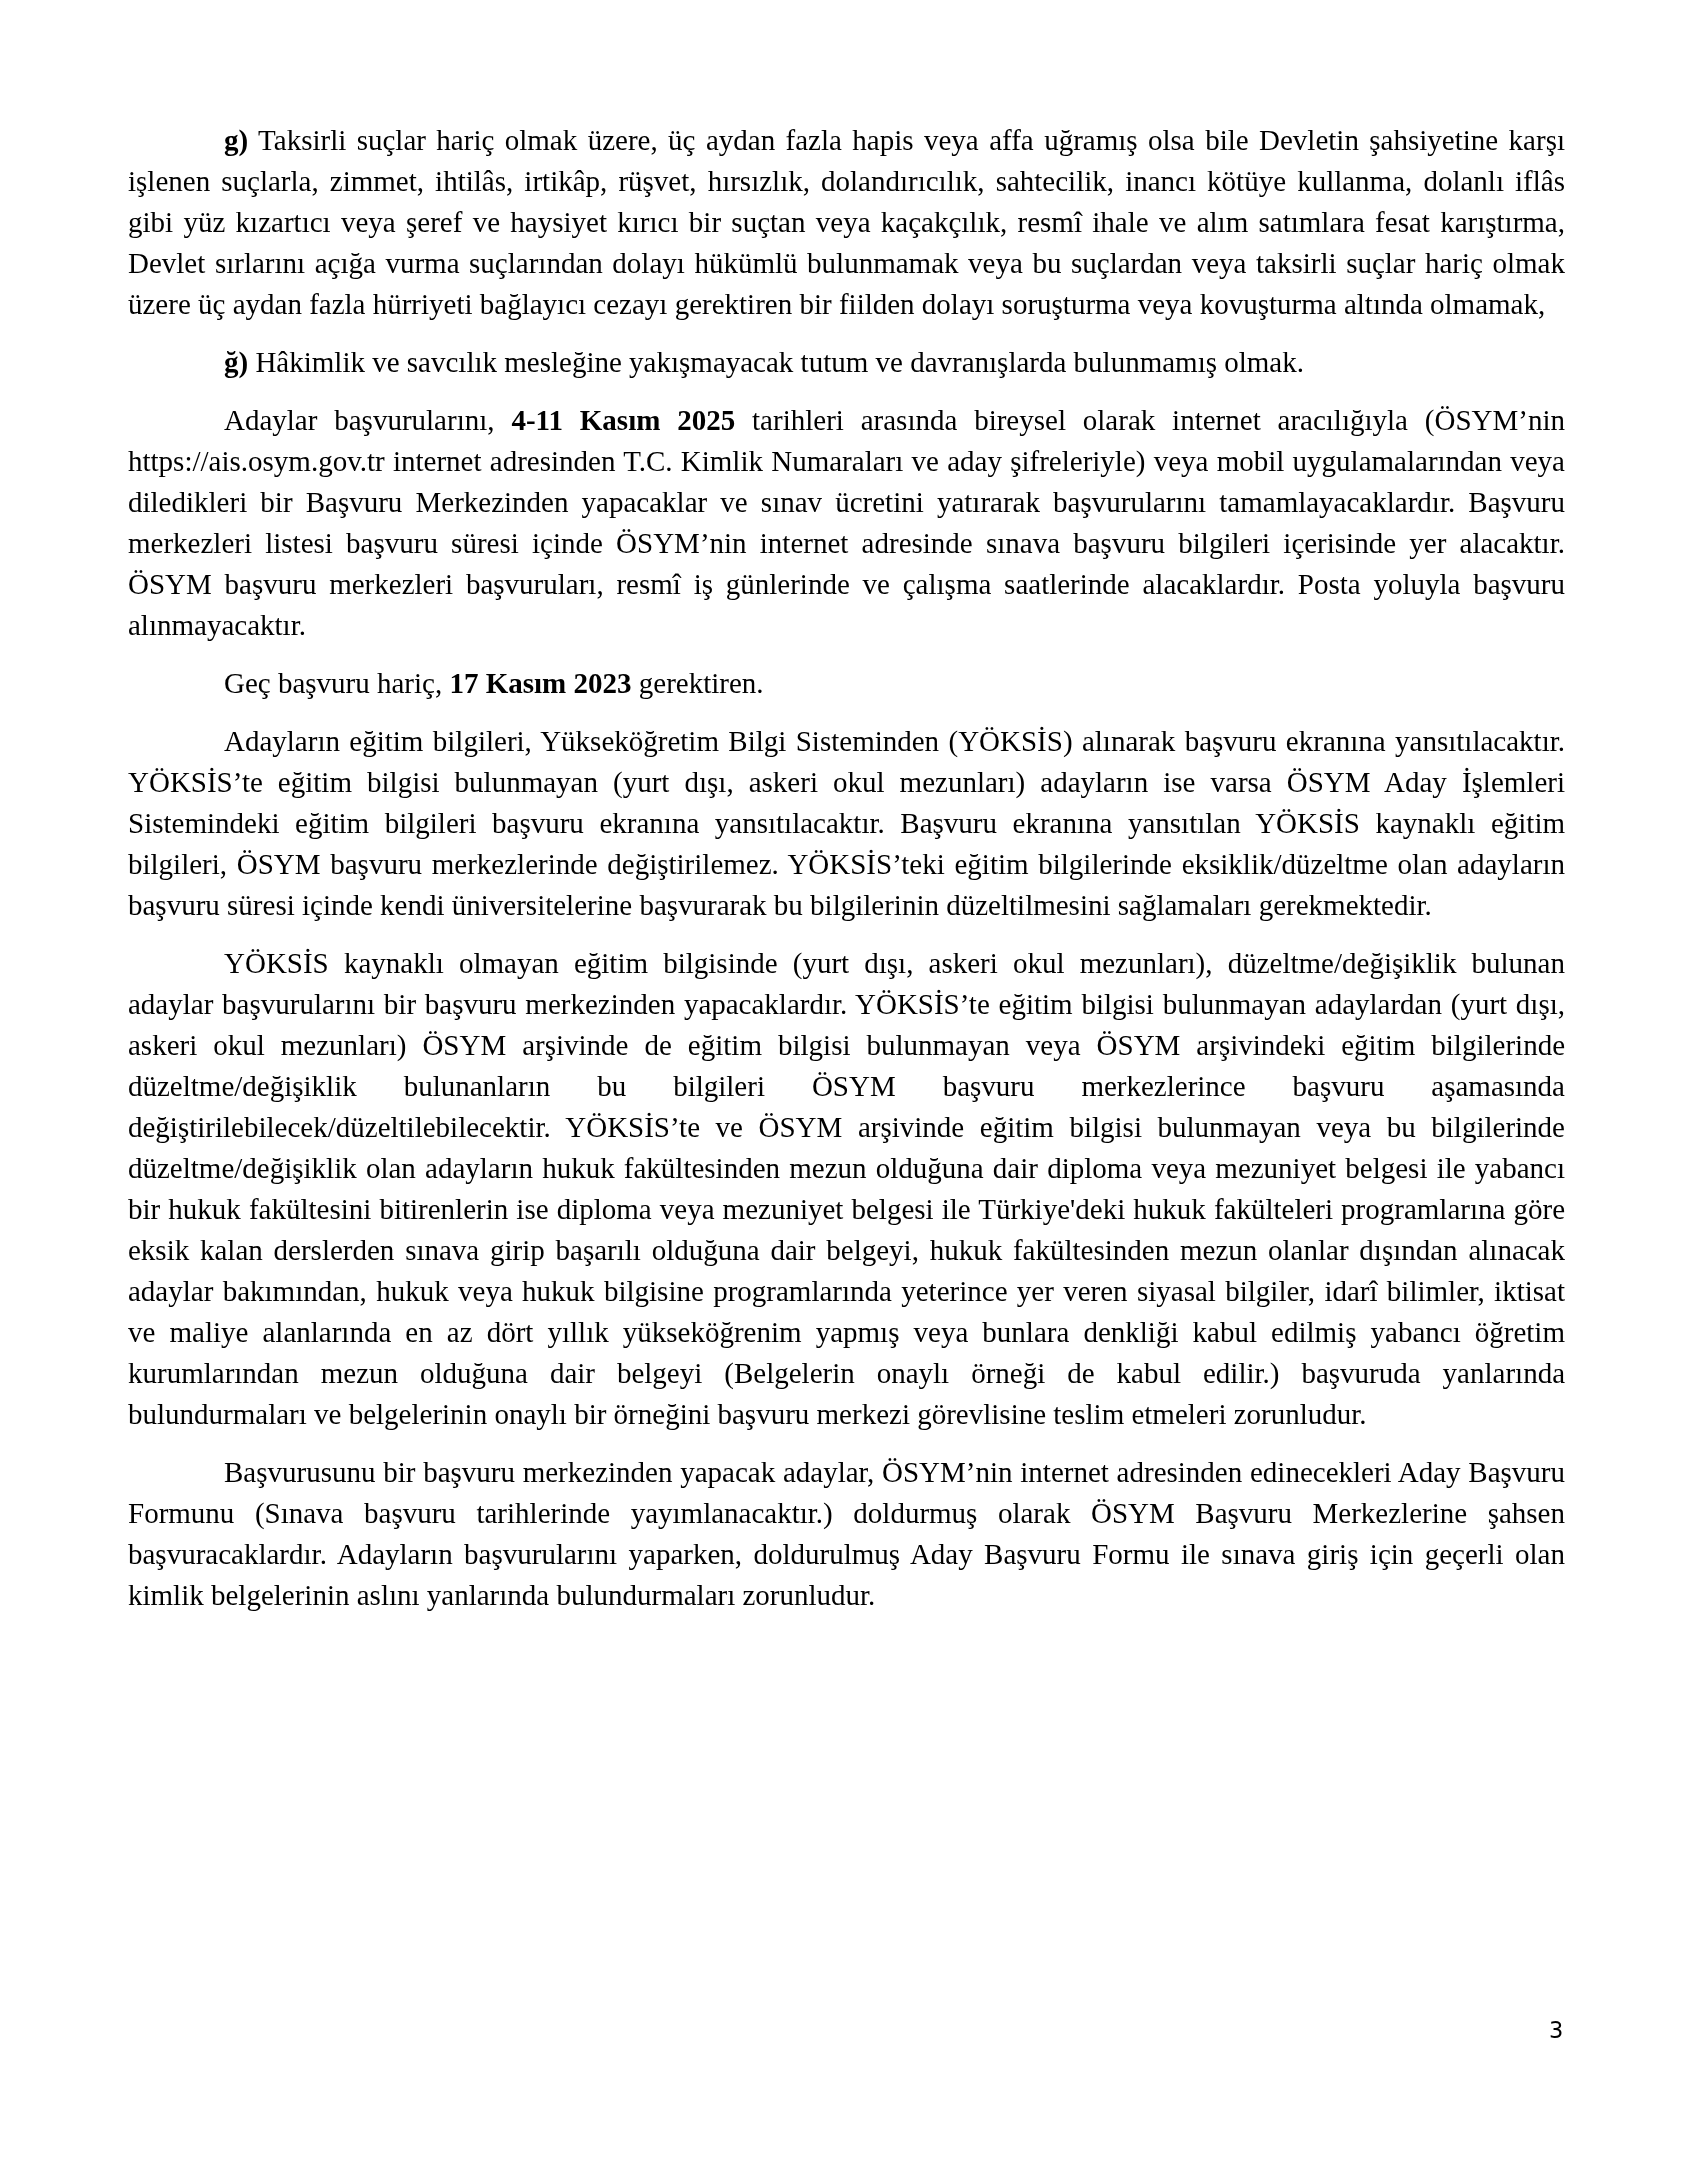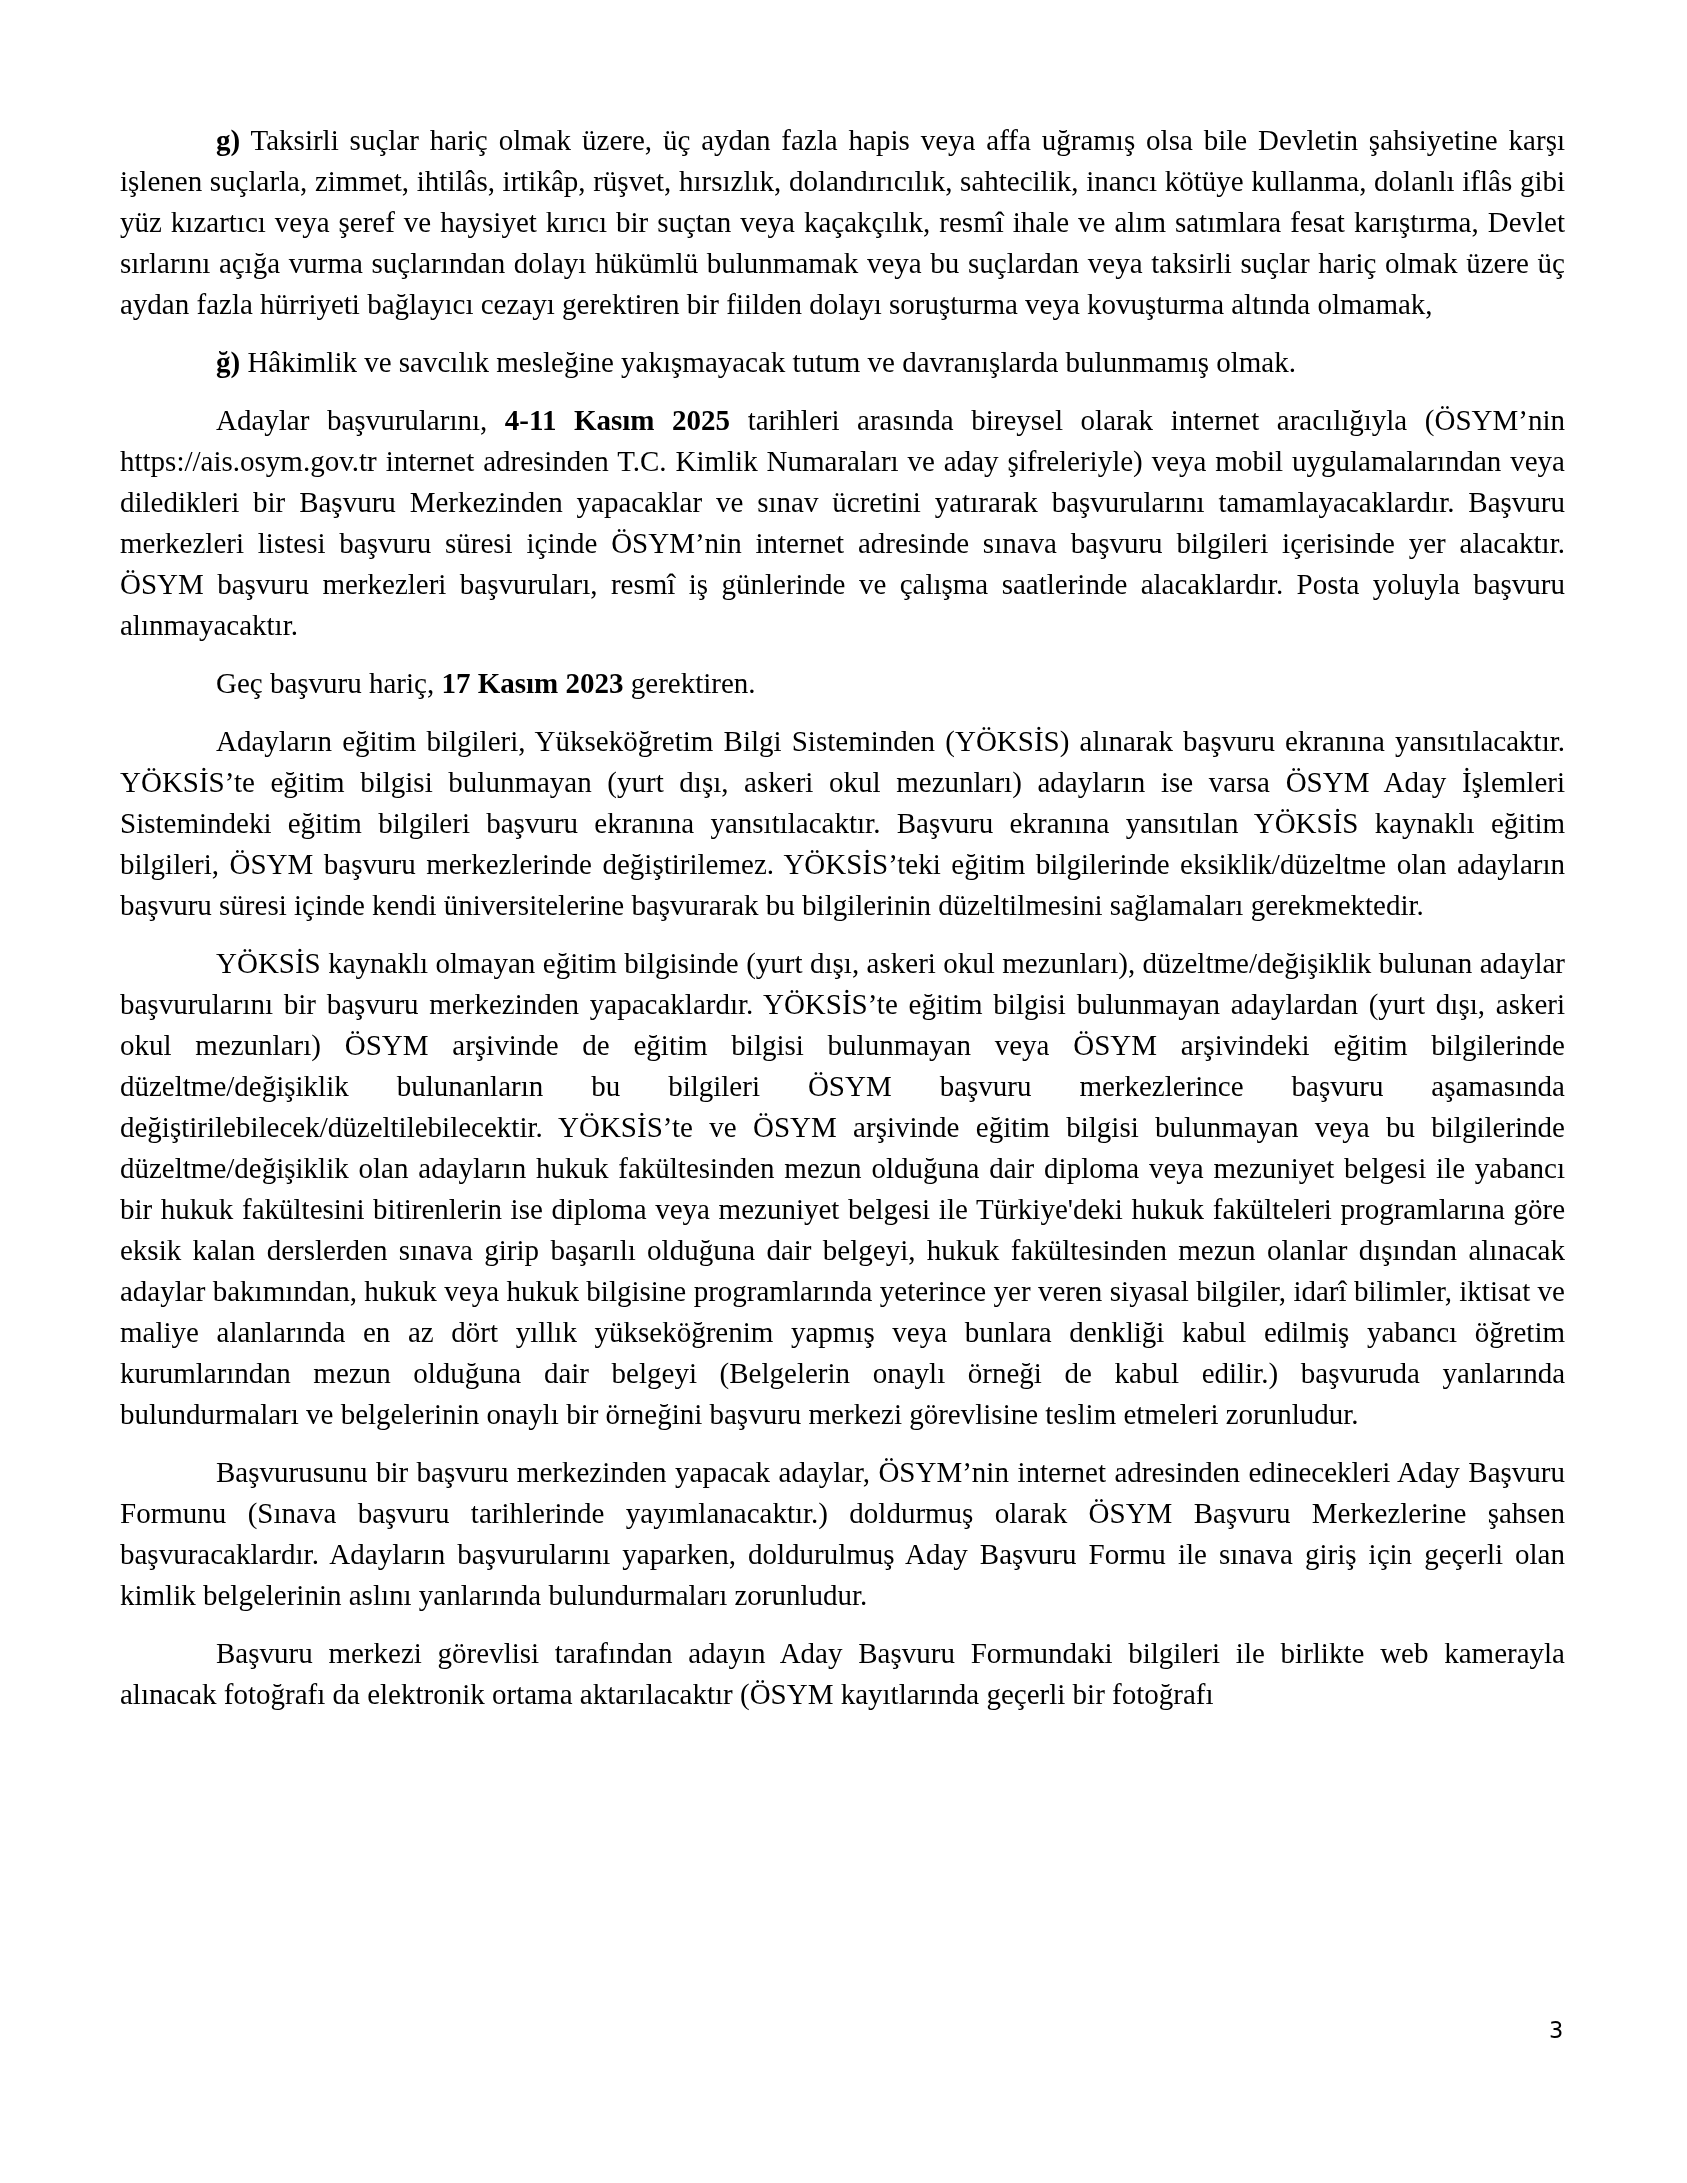--- a/index.html
+++ b/index.html
@@ -17,21 +17,21 @@
       position: absolute;
       left: 120px;
       top: 120px;
       width: 1445px;
       font-family: "Liberation Serif", "DejaVu Serif", serif;
       font-size: 29px;
       line-height: 41px;
       color: #000000;
     }
     .para {
-      margin: 0 0 17px 0;
+      margin: 0 0 17px 8px;
       text-align: justify;
       text-indent: 96px;
       font-family: Liberation Serif, serif;
     }
     .heading {
       margin: 0 0 17px 0;
       text-indent: 96px;
       font-weight: bold;
     }
     b, .bold {
@@ -60,18 +60,17 @@
   <p class="para"><span>Adaylar başvurularını, </span><b>4-11 Kasım 2025</b><span> tarihleri arasında bireysel olarak internet aracılığıyla (ÖSYM’nin https://ais.osym.gov.tr internet adresinden T.C. Kimlik Numaraları ve aday şifreleriyle) veya mobil uygulamalarından veya diledikleri bir Başvuru Merkezinden yapacaklar ve sınav ücretini yatırarak başvurularını tamamlayacaklardır. Başvuru merkezleri listesi başvuru süresi içinde ÖSYM’nin internet adresinde sınava başvuru bilgileri içerisinde yer alacaktır. ÖSYM başvuru merkezleri başvuruları, resmî iş günlerinde ve çalışma saatlerinde alacaklardır. Posta yoluyla başvuru alınmayacaktır.</span></p>
 
   <p class="para"><span>Geç başvuru hariç, </span><b>17 Kasım 2023</b><span> gerektiren.</span></p>
 
   <p class="para">Adayların eğitim bilgileri, Yükseköğretim Bilgi Sisteminden (YÖKSİS) alınarak başvuru ekranına yansıtılacaktır. YÖKSİS’te eğitim bilgisi bulunmayan (yurt dışı, askeri okul mezunları) adayların ise varsa ÖSYM Aday İşlemleri Sistemindeki eğitim bilgileri başvuru ekranına yansıtılacaktır. Başvuru ekranına yansıtılan YÖKSİS kaynaklı eğitim bilgileri, ÖSYM başvuru merkezlerinde değiştirilemez. YÖKSİS’teki eğitim bilgilerinde eksiklik/düzeltme olan adayların başvuru süresi içinde kendi üniversitelerine başvurarak bu bilgilerinin düzeltilmesini sağlamaları gerekmektedir.</p>
 
   <p class="para">YÖKSİS kaynaklı olmayan eğitim bilgisinde (yurt dışı, askeri okul mezunları), düzeltme/değişiklik bulunan adaylar başvurularını bir başvuru merkezinden yapacaklardır. YÖKSİS’te eğitim bilgisi bulunmayan adaylardan (yurt dışı, askeri okul mezunları) ÖSYM arşivinde de eğitim bilgisi bulunmayan veya ÖSYM arşivindeki eğitim bilgilerinde düzeltme/değişiklik bulunanların bu bilgileri ÖSYM başvuru merkezlerince başvuru aşamasında değiştirilebilecek/düzeltilebilecektir. YÖKSİS’te ve ÖSYM arşivinde eğitim bilgisi bulunmayan veya bu bilgilerinde düzeltme/değişiklik olan adayların hukuk fakültesinden mezun olduğuna dair diploma veya mezuniyet belgesi ile yabancı bir hukuk fakültesini bitirenlerin ise diploma veya mezuniyet belgesi ile Türkiye'deki hukuk fakülteleri programlarına göre eksik kalan derslerden sınava girip başarılı olduğuna dair belgeyi, hukuk fakültesinden mezun olanlar dışından alınacak adaylar bakımından, hukuk veya hukuk bilgisine programlarında yeterince yer veren siyasal bilgiler, idarî bilimler, iktisat ve maliye alanlarında en az dört yıllık yükseköğrenim yapmış veya bunlara denkliği kabul edilmiş yabancı öğretim kurumlarından mezun olduğuna dair belgeyi (Belgelerin onaylı örneği de kabul edilir.) başvuruda yanlarında bulundurmaları ve belgelerinin onaylı bir örneğini başvuru merkezi görevlisine teslim etmeleri zorunludur.</p>
 
   <p class="para">Başvurusunu bir başvuru merkezinden yapacak adaylar, ÖSYM’nin internet adresinden edinecekleri Aday Başvuru Formunu (Sınava başvuru tarihlerinde yayımlanacaktır.) doldurmuş olarak ÖSYM Başvuru Merkezlerine şahsen başvuracaklardır. Adayların başvurularını yaparken, doldurulmuş Aday Başvuru Formu ile sınava giriş için geçerli olan kimlik belgelerinin aslını yanlarında bulundurmaları zorunludur.</p>
 
-  <p class="para">Başvuru merkezi görevlisi tarafından adayın Aday Başvuru Formundaki bilgileri ile birlikte web kamerayla alınacak fotoğrafı da elektronik ortama aktarılacaktır (ÖSYM kayıtlarında geçerli bir fotoğrafı</p>
 
 </div>
 
 <div class="page-number">3</div>
 
 
 </body></html>

